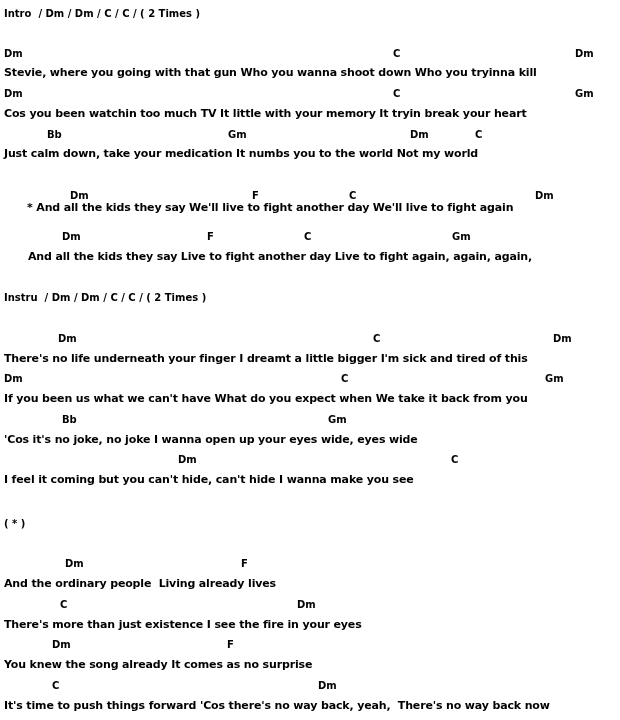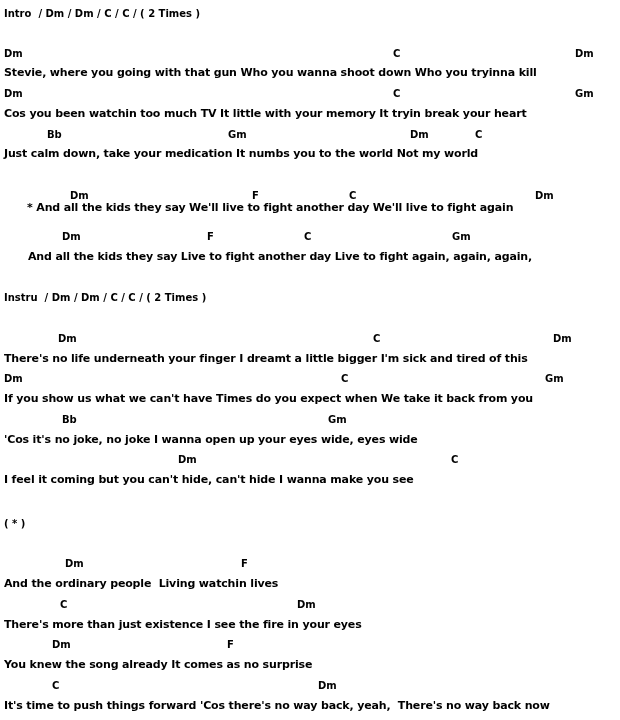--- a/index.html
+++ b/index.html
@@ -50,37 +50,37 @@
 
 <div>
   <div class="t b" style="left:58px;top:331px;">Dm</div>
   <div class="t b" style="left:373px;top:331px;">C</div>
   <div class="t b" style="left:553px;top:331px;">Dm</div>
   <div class="t lyr" style="left:4px;top:351px;">There's no life underneath your finger I dreamt a little bigger I'm sick and tired of this</div>
 
   <div class="t b" style="left:4px;top:371px;">Dm</div>
   <div class="t b" style="left:341px;top:371px;">C</div>
   <div class="t b" style="left:545px;top:371px;">Gm</div>
-  <div class="t lyr" style="left:4px;top:391px;">If you show us what we can't have Times do you expect when We take it back from you</div>
+  <div class="t lyr" style="left:4px;top:391px;">If you been us what we can't have What do you expect when We take it back from you</div>
 
   <div class="t b" style="left:62px;top:412px;">Bb</div>
   <div class="t b" style="left:328px;top:412px;">Gm</div>
   <div class="t lyr" style="left:4px;top:432px;text-align:right;">'Cos it's no joke, no joke I wanna open up your eyes wide, eyes wide</div>
 
   <div class="t b" style="left:178px;top:452px;">Dm</div>
   <div class="t b" style="left:451px;top:452px;">C</div>
   <div class="t lyr" style="left:4px;top:472px;">I feel it coming but you can't hide, can't hide I wanna make you see</div>
 </div>
 
 <div class="t b" style="left:4px;top:516px;">( * )</div>
 
 <div>
   <div class="t b" style="left:65px;top:556px;">Dm</div>
   <div class="t b" style="left:241px;top:556px;">F</div>
-  <div class="t lyr" style="left:4px;top:576px;">And the ordinary people  Living watchin lives</div>
+  <div class="t lyr" style="left:4px;top:576px;">And the ordinary people  Living already lives</div>
 
   <div class="t b" style="left:60px;top:597px;">C</div>
   <div class="t b" style="left:297px;top:597px;">Dm</div>
   <div class="t lyr" style="left:4px;top:617px;">There's more than just existence I see the fire in your eyes</div>
 
   <div class="t b" style="left:52px;top:637px;">Dm</div>
   <div class="t b" style="left:227px;top:637px;">F</div>
   <div class="t lyr" style="left:4px;top:657px;">You knew the song already It comes as no surprise</div>
 
   <div class="t b" style="left:52px;top:678px;">C</div>

